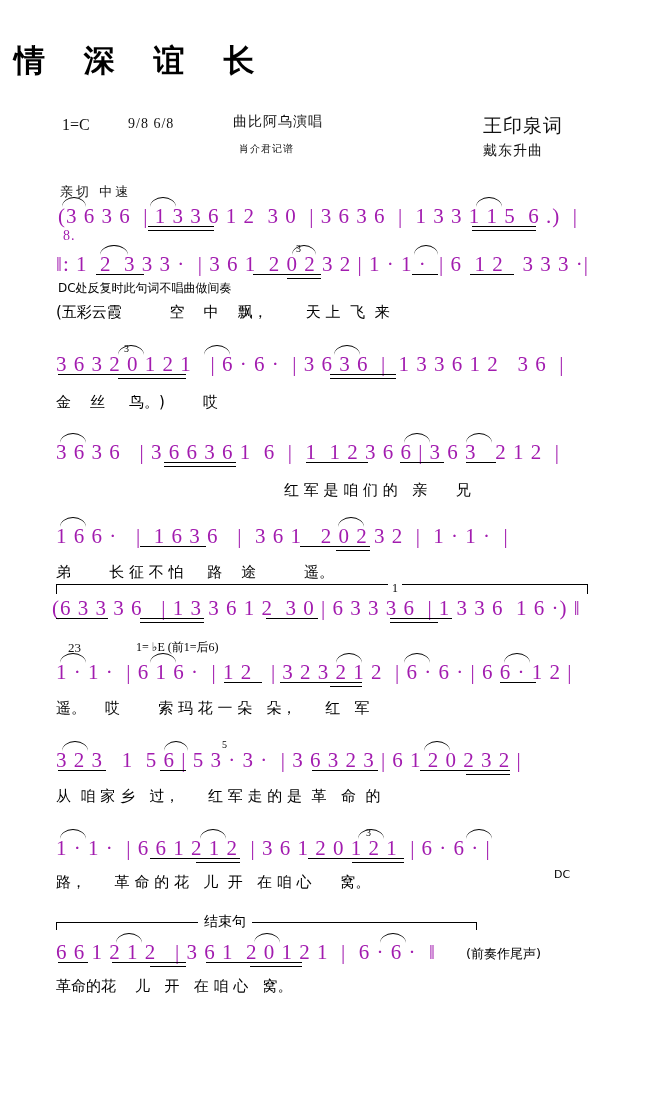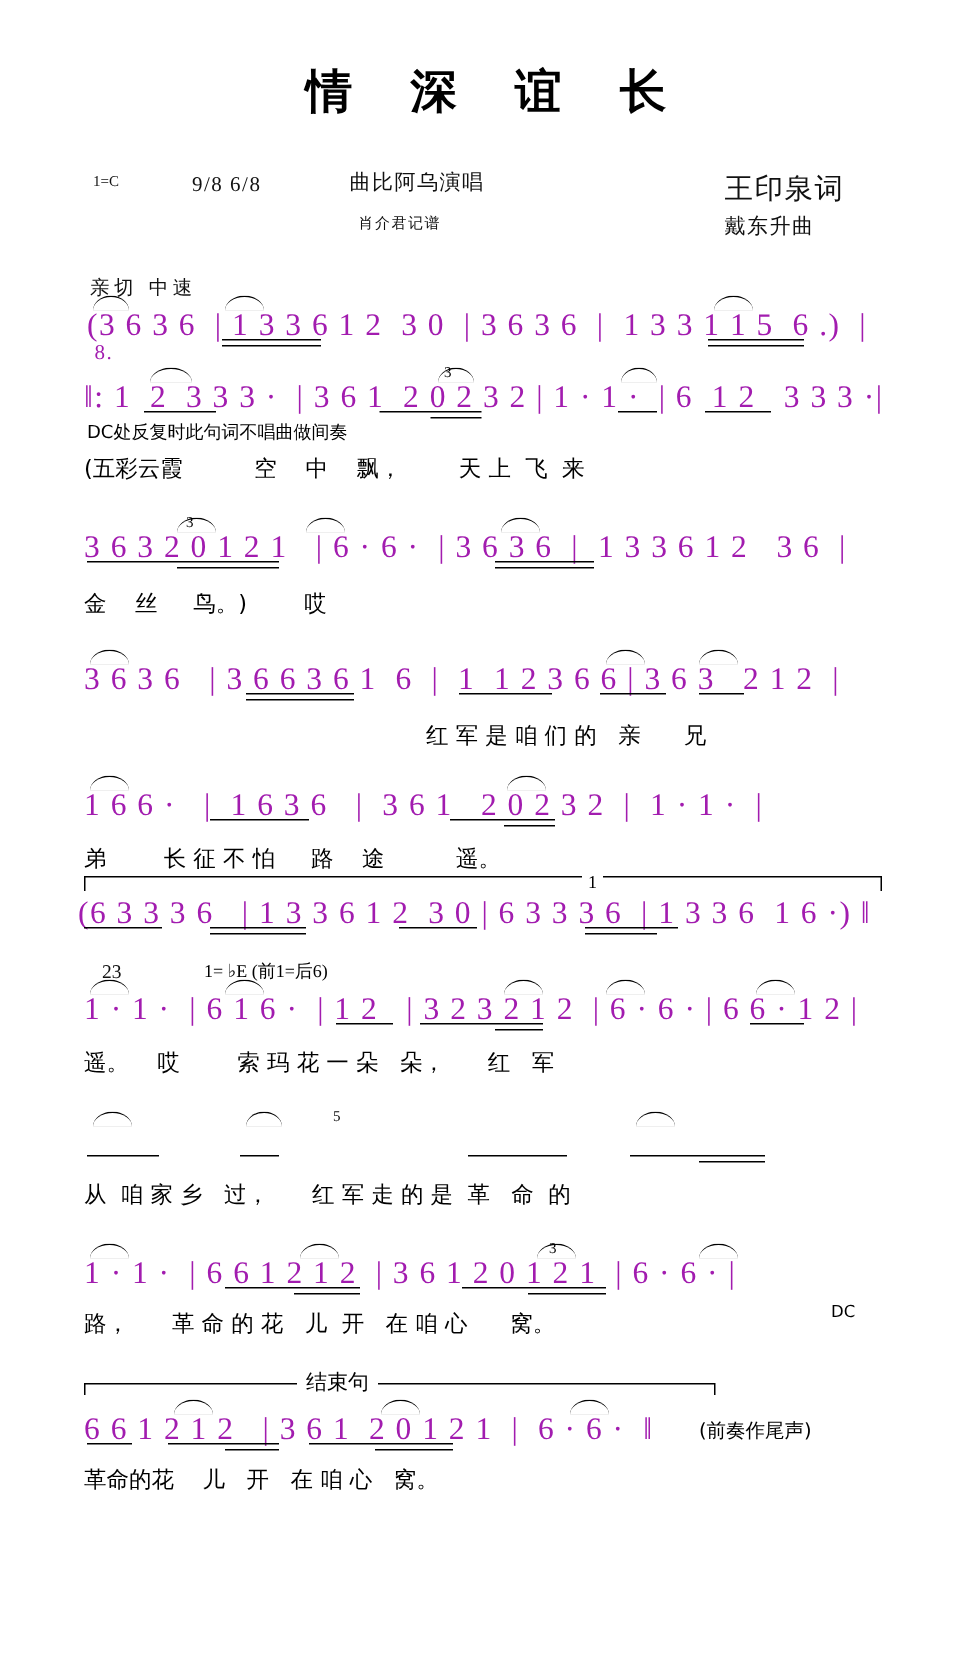--- a/index.html
+++ b/index.html
@@ -19,34 +19,33 @@
     position: relative;
     width: 648px;
     height: 1117px;
   }
   
   .title {
     position: absolute;
     top: 40px;
     left: 0;
     width: 648px;
-    text-align: center;
     font-family: "DejaVu Sans", sans-serif;
     font-size: 31px;
     font-weight: bold;
     letter-spacing: 14px;
     text-indent: 14px;
     color: #000;
   }
   
   .key-sig {
     position: absolute;
     top: 116px;
     left: 62px;
-    font-size: 10px;
+    font-size: 16px;
     font-family: "Liberation Serif", serif;
   }
   .meter {
     position: absolute;
     top: 116px;
     left: 128px;
     font-size: 14px;
     letter-spacing: 1px;
   }
   .credit-center {
@@ -237,20 +236,21 @@
   <div class="hline" style="top:682px; left:280px; width:82px;"></div>
   <div class="hline" style="top:686px; left:330px; width:32px;"></div>
   <div class="hline" style="top:682px; left:500px; width:36px;"></div>
   <div class="arc" style="top:653px; left:60px; width:26px;"></div>
   <div class="arc" style="top:653px; left:150px; width:26px;"></div>
   <div class="arc" style="top:653px; left:336px; width:26px;"></div>
   <div class="arc" style="top:653px; left:404px; width:26px;"></div>
   <div class="arc" style="top:653px; left:504px; width:26px;"></div>
   <div class="lyrics" style="top:699px; left:56px;">遥。    哎        索 玛 花 一 朵   朵，      红   军</div>
 
+  <div class="notes" style="top:748px; left:56px;">3 2 3   1  5 6 | 5 3 · 3 ·  | 3 6 3 2 3 | 6 1 2 0 2 3 2 |</div>
   <div class="hline" style="top:770px; left:58px; width:48px;"></div>
   <div class="hline" style="top:770px; left:160px; width:26px;"></div>
   <div class="hline" style="top:770px; left:312px; width:66px;"></div>
   <div class="hline" style="top:770px; left:420px; width:90px;"></div>
   <div class="hline" style="top:774px; left:466px; width:44px;"></div>
   <div class="arc" style="top:741px; left:62px; width:26px;"></div>
   <div class="arc" style="top:741px; left:164px; width:24px;"></div>
   <div class="arc" style="top:741px; left:424px; width:26px;"></div>
   <div class="annot-sm" style="top:739px; left:222px; font-size:10px;">5</div>
   <div class="lyrics" style="top:787px; left:56px;">从  咱 家 乡   过，      红 军 走 的 是  革   命  的</div>

